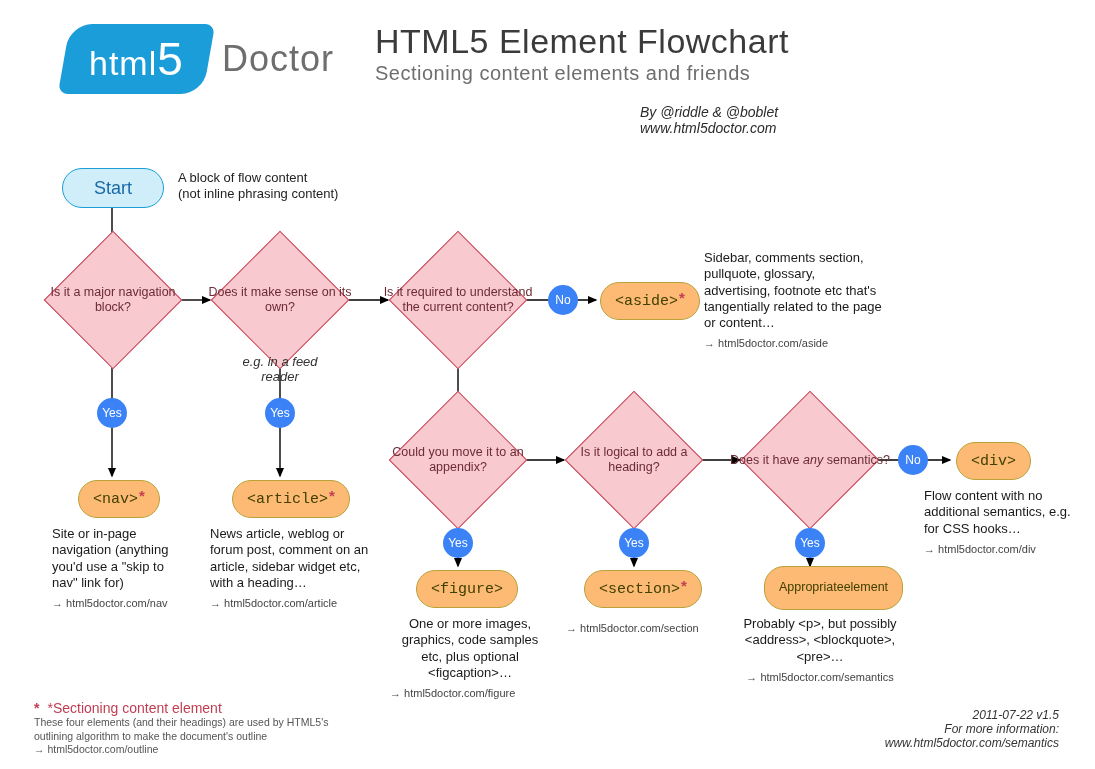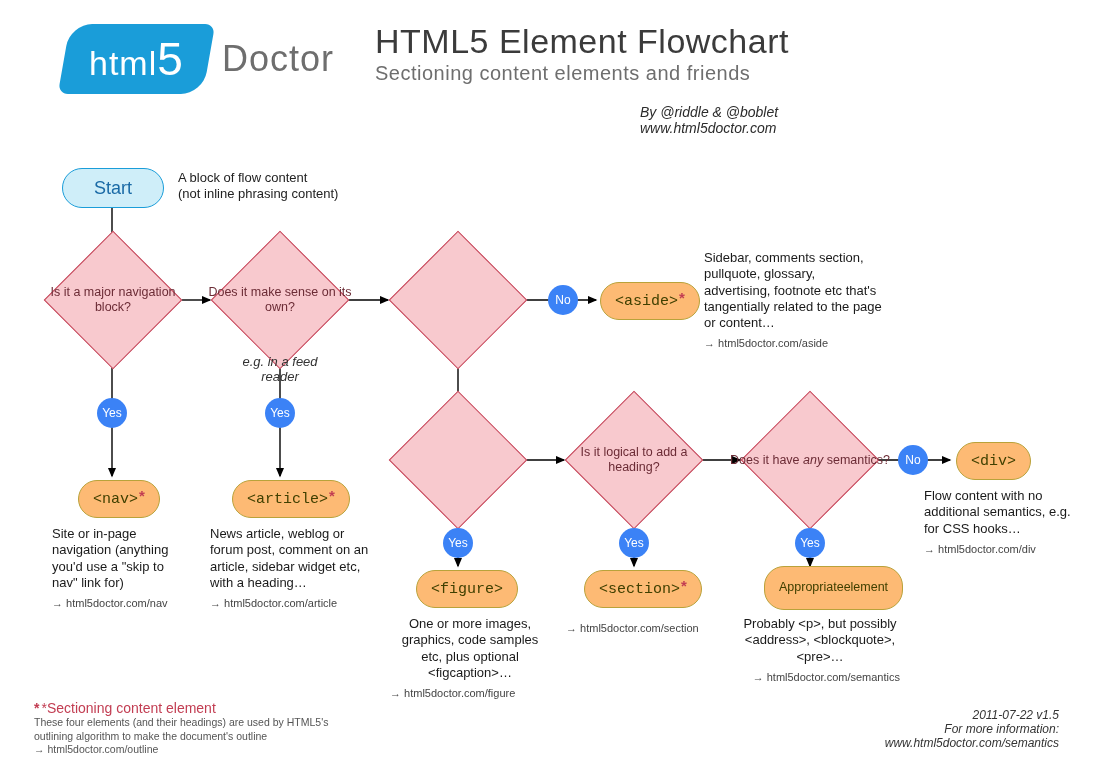--- a/index.html
+++ b/index.html
@@ -127,20 +127,21 @@
 <div class="abs diamond-wrap" style="left:28px;top:250px;height:100px;">
   <div class="diamond"></div>
   <div class="diamond-label">Is it a major navigation block?</div>
 </div>
 <div class="abs diamond-wrap" style="left:195px;top:250px;height:100px;">
   <div class="diamond"></div>
   <div class="diamond-label">Does it make sense on its own?</div>
 </div>
 <div class="abs diamond-wrap" style="left:373px;top:250px;height:100px;">
   <div class="diamond"></div>
+  <div class="diamond-label">Is it required to understand the current content?</div>
 </div>
 <div class="abs feed" style="left:230px;top:354px;text-align:center;width:100px;">e.g. in a feed reader</div>
 
 <div class="abs badge" style="left:97px;top:398px;">Yes</div>
 <div class="abs badge" style="left:265px;top:398px;">Yes</div>
 <div class="abs badge" style="left:548px;top:285px;">No</div>
 
 <div class="abs term" style="left:600px;top:282px;">
   <span>&lt;aside&gt;</span>
     <span class="ast">*</span>
@@ -162,20 +163,21 @@
   <span>Site or in-page navigation (anything you'd use a "skip to nav" link for)</span>
   <span class="ann-link">→ html5doctor.com/nav</span>
 </div>
 <div class="abs ann" style="left:210px;top:526px;width:160px;">
   <span>News article, weblog or forum post, comment on an article, sidebar widget etc, with a heading…</span>
   <span class="ann-link">→ html5doctor.com/article</span>
 </div>
 
 <div class="abs diamond-wrap" style="left:373px;top:410px;height:100px;">
   <div class="diamond"></div>
+  <div class="diamond-label">Could you move it to an appendix?</div>
 </div>
 <div class="abs diamond-wrap" style="left:549px;top:410px;height:100px;">
   <div class="diamond"></div>
   <div class="diamond-label">Is it logical to add a heading?</div>
 </div>
 <div class="abs diamond-wrap" style="left:725px;top:410px;height:100px;">
   <div class="diamond"></div>
   <div class="diamond-label">
     <span>Does it have</span>
     <span style="font-style:italic">any</span>
@@ -210,25 +212,25 @@
 
 <div class="abs ann" style="left:390px;top:616px;width:160px;text-align:center;">
   <span>One or more images, graphics, code samples etc, plus optional &lt;figcaption&gt;…</span>
   <span class="ann-link" style="text-align:left">→ html5doctor.com/figure</span>
 </div>
 <div class="abs ann" style="left:566px;top:616px;width:150px;text-align:center;">
   <span class="ann-link" style="text-align:left">→ html5doctor.com/section</span>
 </div>
 <div class="abs ann" style="left:740px;top:616px;width:160px;text-align:center;">
   <span>Probably &lt;p&gt;, but possibly &lt;address&gt;, &lt;blockquote&gt;, &lt;pre&gt;…</span>
-  <span class="ann-link" style="text-align:right">→ html5doctor.com/semantics</span>
+  <span class="ann-link" style="text-align:center">→ html5doctor.com/semantics</span>
 </div>
 
 <div class="abs foot-key">
-  <div class="kh"><span style="font-weight:bold">*</span><span style="margin-left:2px;">*Sectioning content element</span></div>
+  <div class="kh"><span style="font-weight:bold">*</span><span style="margin-left:8px;">*Sectioning content element</span></div>
   <div class="kb">These four elements (and their headings) are used by HTML5's outlining algorithm to make the document's outline</div>
   <div class="kb">→ html5doctor.com/outline</div>
 </div>
 <div class="abs foot-info">
   <div>2011-07-22 v1.5</div>
   <div>For more information:</div>
   <div>www.html5doctor.com/semantics</div>
 </div>
 
 </body></html>

